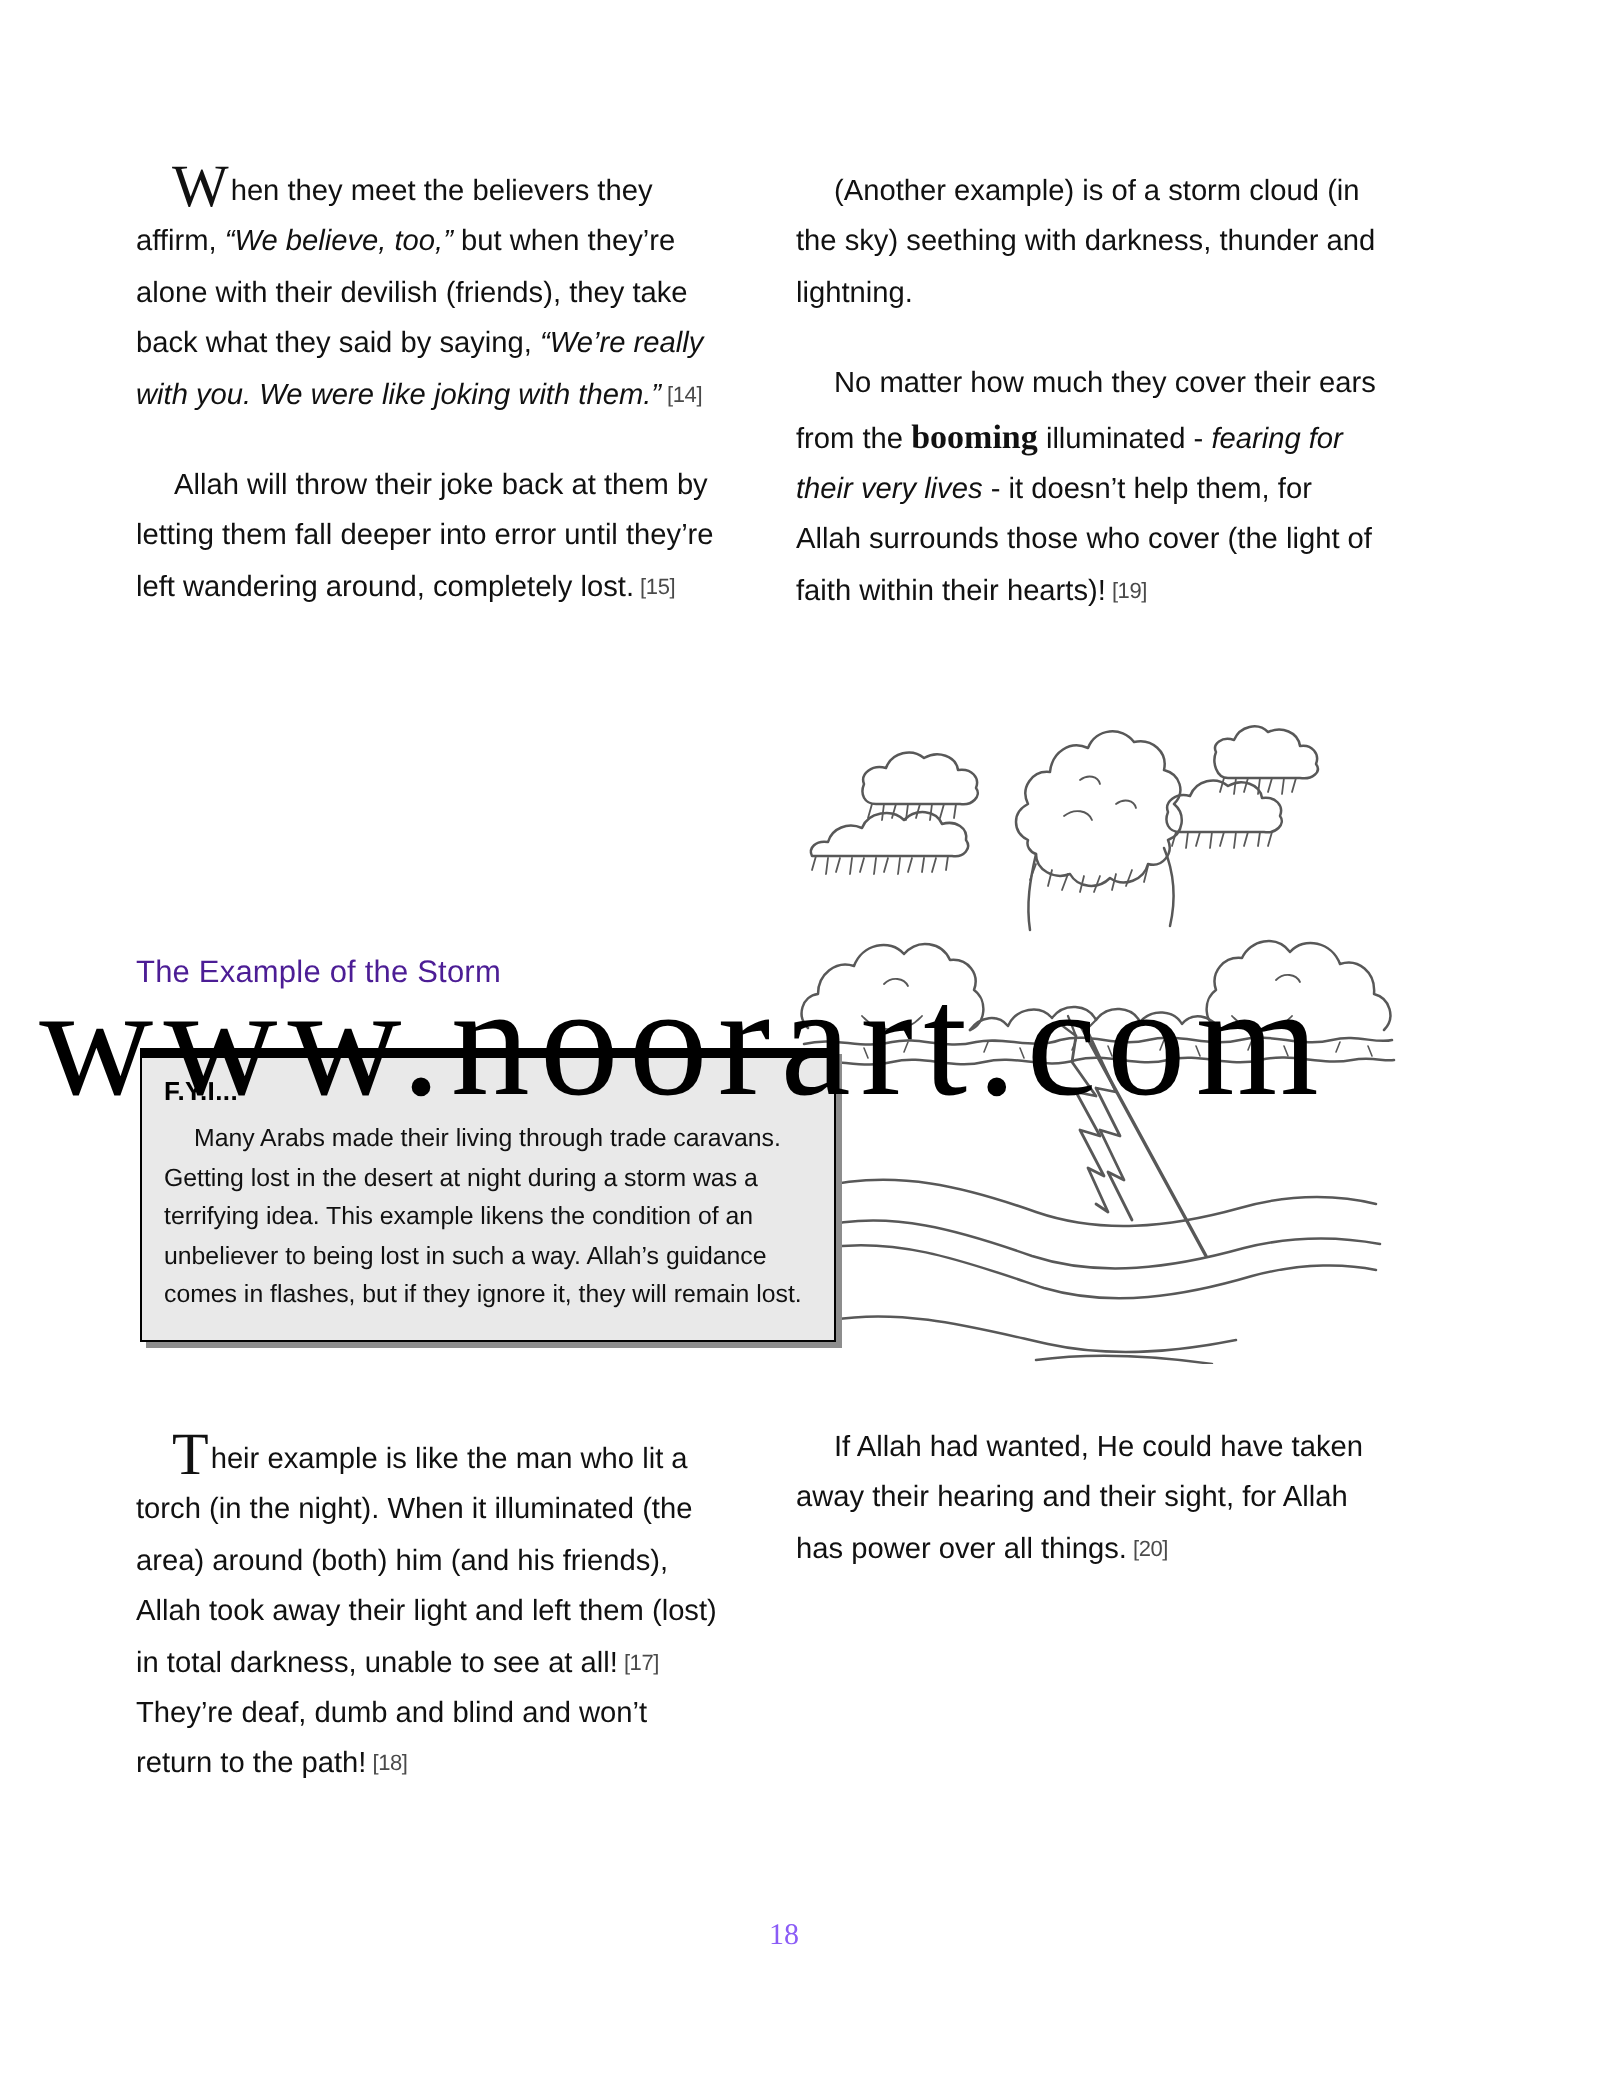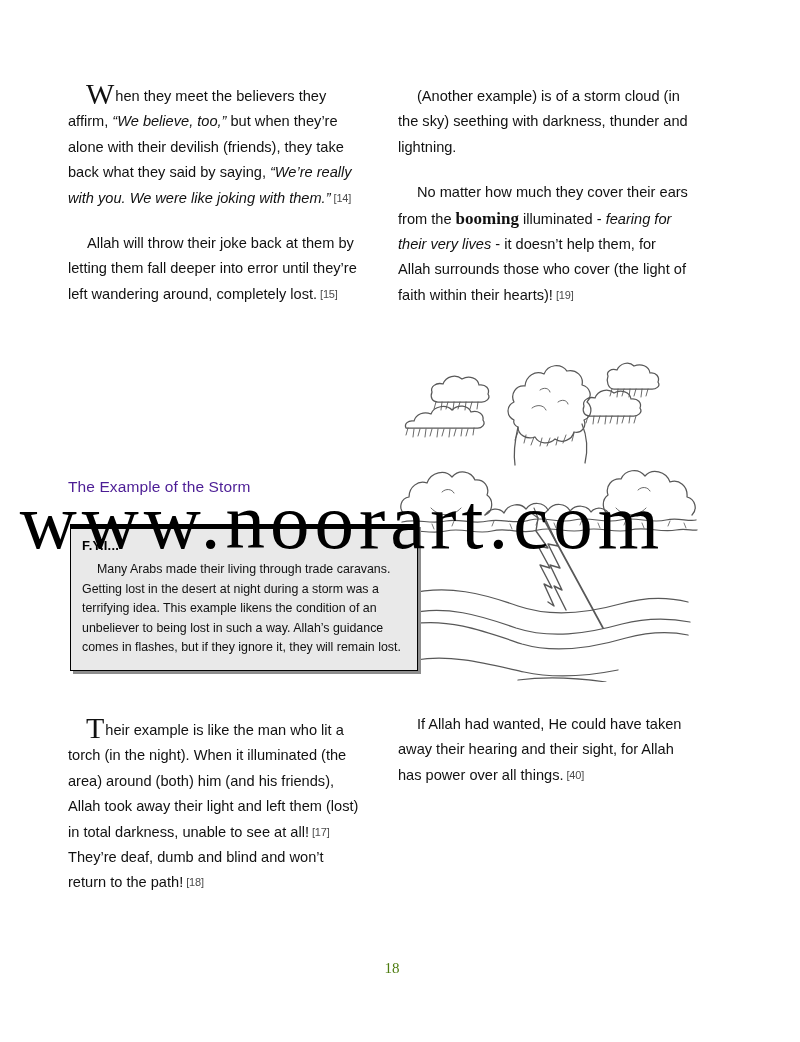--- a/index.html
+++ b/index.html
@@ -137,21 +137,21 @@
 
   
   #page-number {
     position: absolute;
     left: 0;
     top: 960px;
     width: 784px;
     text-align: center;
     font-family: "Liberation Serif", serif;
     font-size: 15px;
-    color: #4d7c0f;
+    color: #8b5cf6;
   }
 </style>
 </head>
 <body>
 
 <div id="watermark">www.noorart.com</div>
 
 <div id="page">
 
   <div class="col" id="col-left">
@@ -272,19 +272,19 @@
                  C254,299 276,300 290,303"></path>
         <path d="M18,328 C54,322 90,332 126,340 C158,347 190,344 220,338"></path>
         <path d="M120,348 C150,344 180,346 208,350"></path>
       </g>
     </svg>
   </div>
 
   <div class="col" id="col-right-bottom" style="top:712px; left:398px;">
 
 
-    <p class="para"><span class="indent"></span><span>If Allah had wanted, He could have taken away their hearing and their sight, for Allah has power over all things.</span><span class="fn">[40]</span></p>
+    <p class="para"><span class="indent"></span><span>If Allah had wanted, He could have taken away their hearing and their sight, for Allah has power over all things.</span><span class="fn">[20]</span></p>
 
   </div>
 
   <div id="page-number">18</div>
 
 </div>
 
 </body></html>

